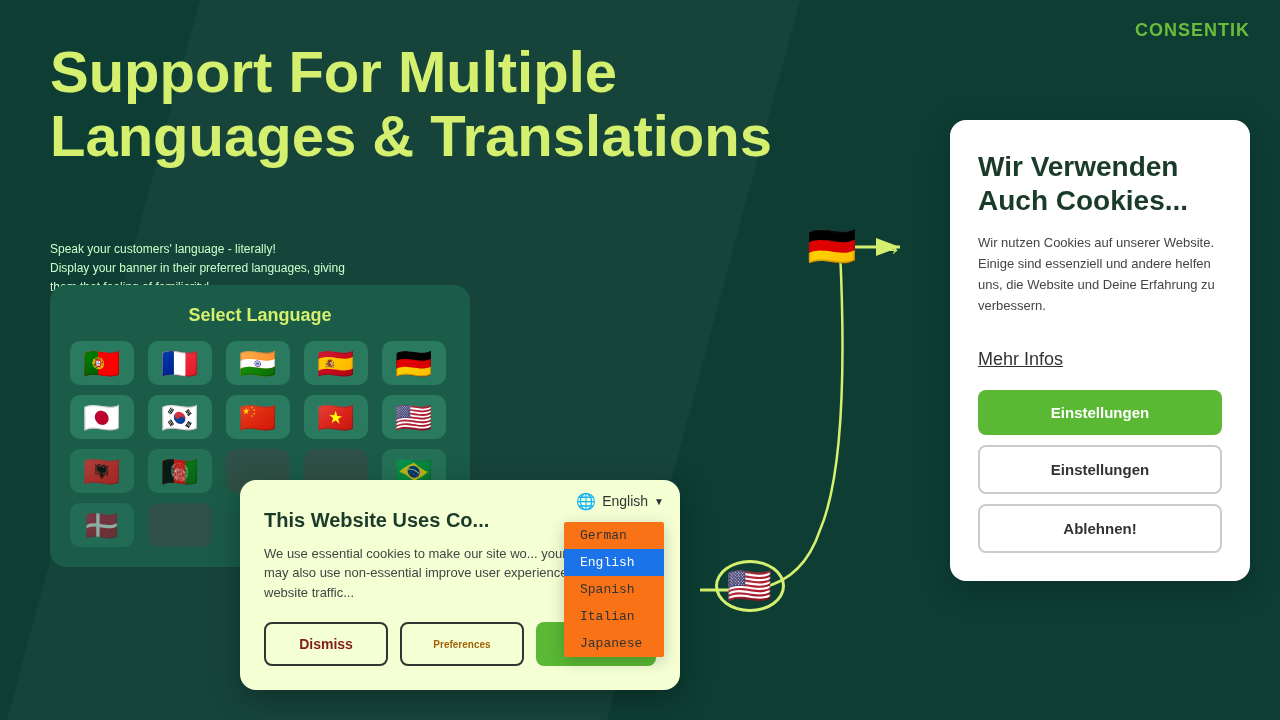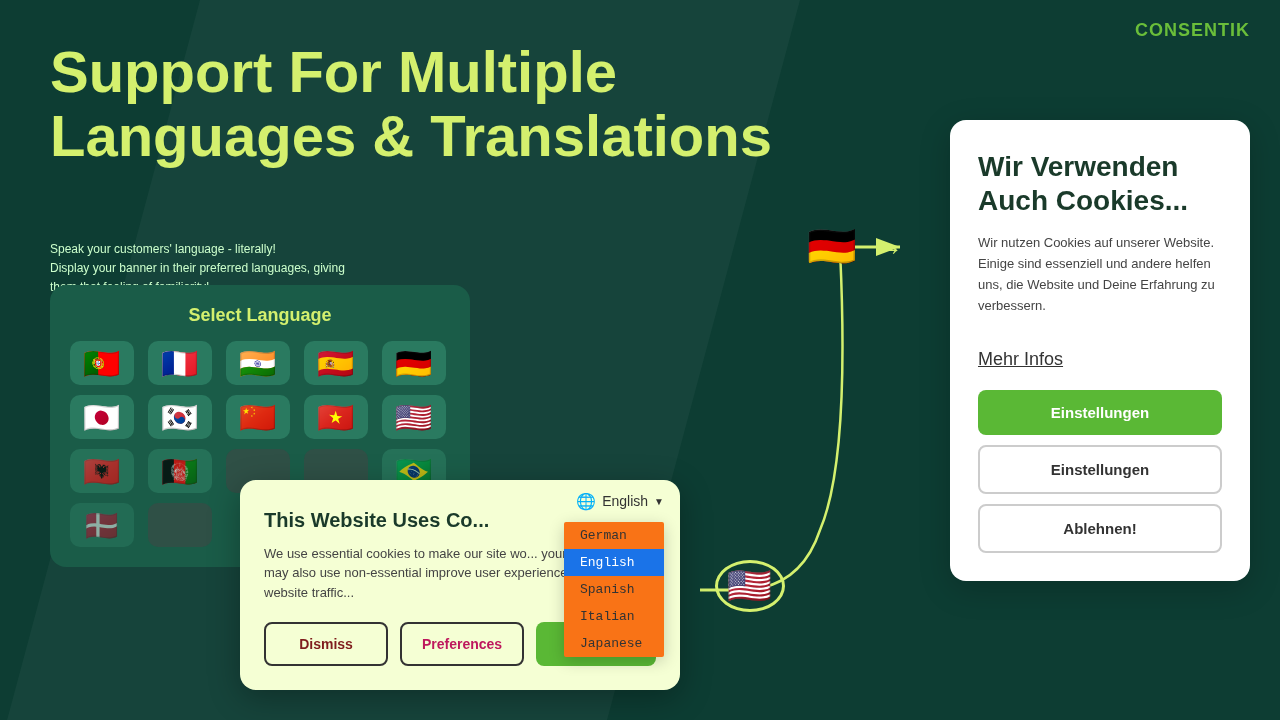--- a/index.html
+++ b/index.html
@@ -191,24 +191,24 @@
       font-weight: bold;
       cursor: pointer;
       color: #7f1d1d;
     }
     .btn-preferences {
       flex: 1;
       padding: 12px;
       border: 2px solid #333;
       background: transparent;
       border-radius: 8px;
-      font-size: 14px;
-      font-weight: bold;
-      cursor: pointer;
-      color: #be185d;
+      font-size: 10px;
+      font-weight: bold;
+      cursor: pointer;
+      color: #a16207;
     }
     .btn-accept {
       flex: 1;
       padding: 12px;
       border: none;
       background: #5ab835;
       border-radius: 8px;
       font-size: 14px;
       font-weight: bold;
       cursor: pointer;

